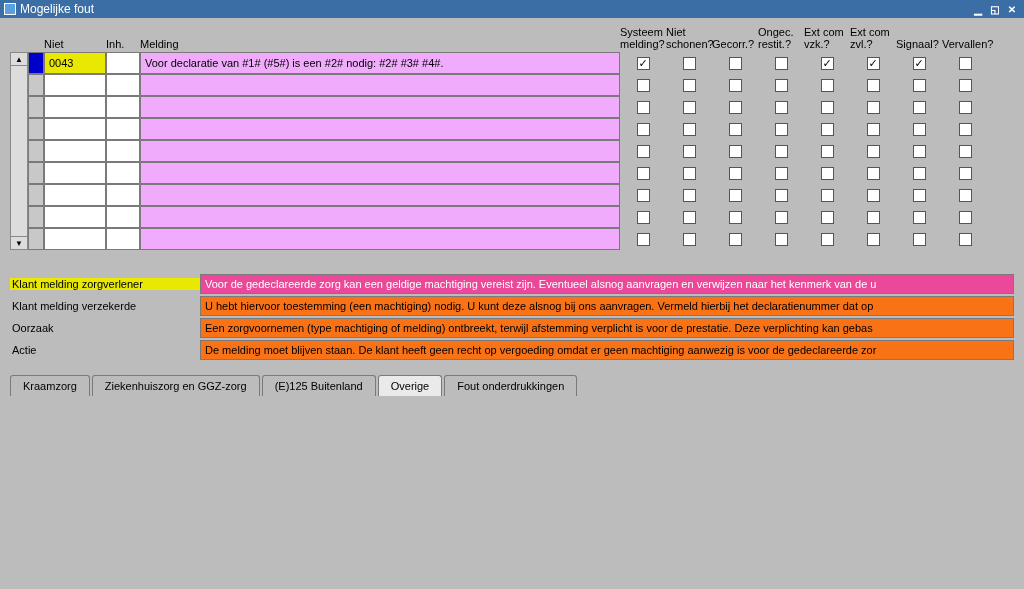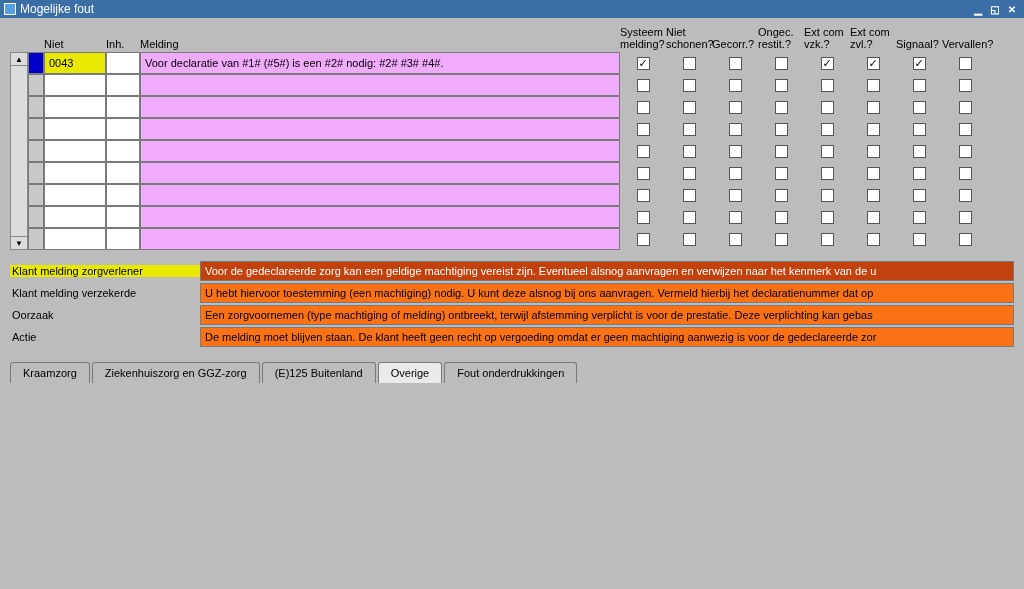--- a/index.html
+++ b/index.html
@@ -71,30 +71,30 @@
     width:13px; height:13px; border:1px solid #555; background:#fff;
     display:flex; align-items:center; justify-content:center;
     font-size:10px; line-height:1;
   }
   .chk.on::after { content:"✓"; font-size:11px; }
 
   .row.first .row-handle { background:#0000c8; }
   .row.first .cell-code { background:#e8e800; }
 
   
-  .detail { margin-top:10px; }
+  .detail { margin-top:23px; }
   .drow { display:flex; align-items:center; height:22px; }
   .dlabel { width:190px; padding-left:2px; }
   .dlabel.hl { background:#e8e800; }
   .dvalue {
     flex:1; border:1px solid #7a7a7a; background:#f97316;
     height:20px; display:flex; align-items:center; padding:0 4px;
     overflow:hidden; white-space:nowrap;
   }
-  .dvalue.sel { background:#c2410c; color:#fff; }
+  .dvalue.sel { background:#ec4899; color:#fff; }
 
   
   .tabs { display:flex; margin-top:14px; }
   .tab {
     border:1px solid #7a7a7a; border-bottom:none;
     background:#bcbcbc; padding:4px 12px 4px 12px; margin-right:2px;
     font-size:11px; cursor:default;
     border-radius:3px 3px 0 0;
   }
   .tab.active { background:#eaeaea; }

